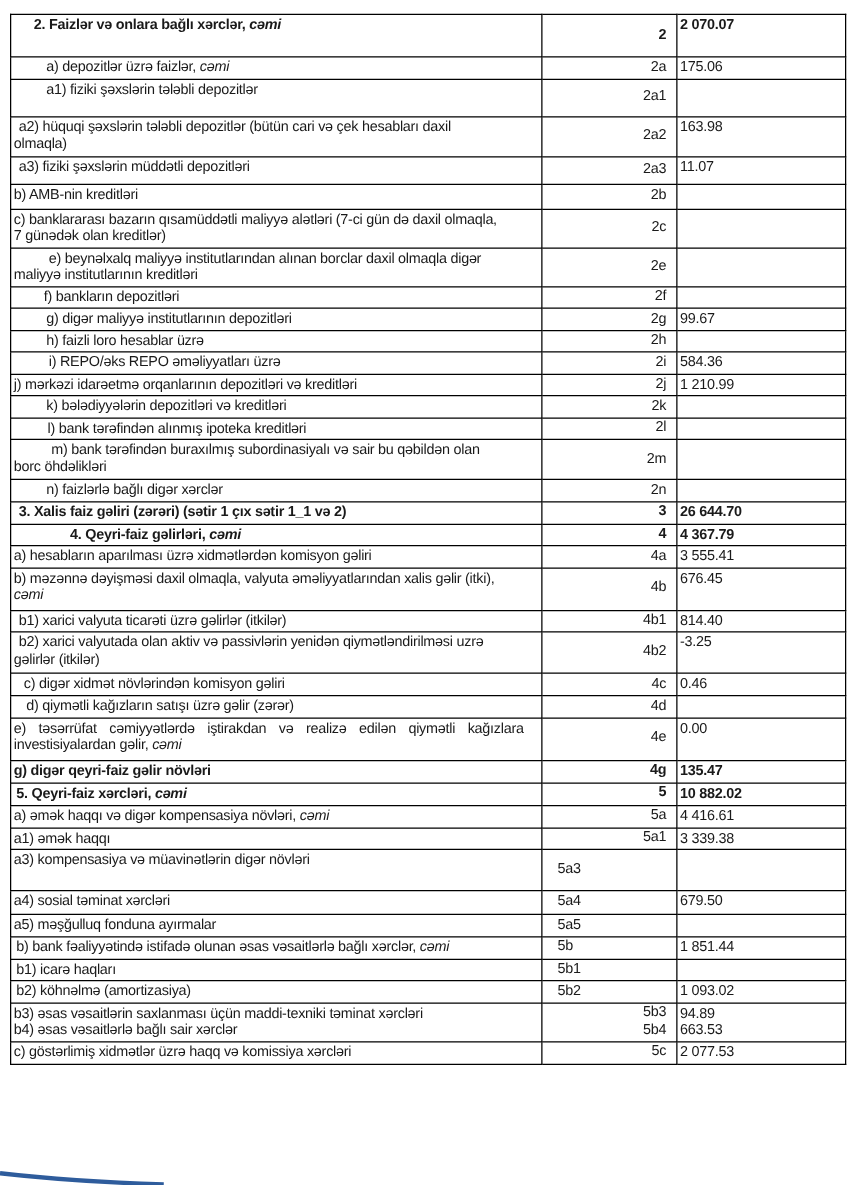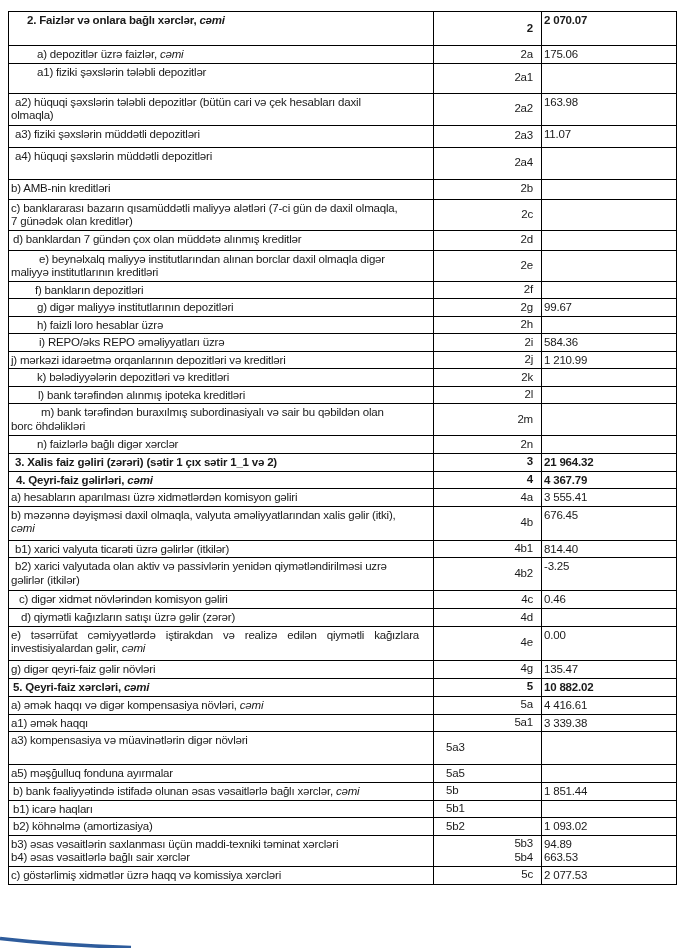--- a/index.html
+++ b/index.html
@@ -86,31 +86,20 @@
           <td class="desc">
             <div class="ln" style="text-indent: 4px;">a3) fiziki şəxslərin müddətli depozitləri</div>
           </td>
           <td class="code">
             <div class="ln">2a3</div>
           </td>
           <td class="val">
             <div class="ln">11.07</div>
           </td>
         </tr>
-        <tr style="height: 32px;">
-          <td class="desc">
-            <div class="ln" style="text-indent: 4px;">a4) hüquqi şəxslərin müddətli depozitləri</div>
-          </td>
-          <td class="code">
-            <div class="ln">2a4</div>
-          </td>
-          <td class="val">
-            <div class="ln"></div>
-          </td>
-        </tr>
         <tr style="height: 20px;">
           <td class="desc">
             <div class="ln">b) AMB-nin kreditləri</div>
           </td>
           <td class="code">
             <div class="ln">2b</div>
           </td>
           <td class="val">
             <div class="ln"></div>
           </td>
@@ -120,31 +109,20 @@
             <div class="ln">c) banklararası bazarın qısamüddətli maliyyə alətləri (7-ci gün də daxil olmaqla,</div>
             <div class="ln">7 günədək olan kreditlər)</div>
           </td>
           <td class="code">
             <div class="ln">2c</div>
           </td>
           <td class="val">
             <div class="ln"></div>
           </td>
         </tr>
-        <tr style="height: 20px;">
-          <td class="desc">
-            <div class="ln" style="text-indent: 2px;">d) banklardan 7 gündən çox olan müddətə alınmış kreditlər</div>
-          </td>
-          <td class="code">
-            <div class="ln">2d</div>
-          </td>
-          <td class="val">
-            <div class="ln"></div>
-          </td>
-        </tr>
         <tr style="height: 30px;">
           <td class="desc">
             <div class="ln" style="text-indent: 28px;">e) beynəlxalq maliyyə institutlarından alınan borclar daxil olmaqla digər</div>
             <div class="ln">maliyyə institutlarının kreditləri</div>
           </td>
           <td class="code">
             <div class="ln">2e</div>
           </td>
           <td class="val">
             <div class="ln"></div>
@@ -251,26 +229,26 @@
           </td>
         </tr>
         <tr class="bold" style="height: 18px;">
           <td class="desc">
             <div class="ln" style="text-indent: 4px;">3. Xalis faiz gəliri (zərəri) (sətir 1 çıx sətir 1_1 və 2)</div>
           </td>
           <td class="code">
             <div class="ln">3</div>
           </td>
           <td class="val">
-            <div class="ln">21 964.32</div>
+            <div class="ln">26 644.70</div>
           </td>
         </tr>
         <tr class="bold" style="height: 17px;">
           <td class="desc">
-            <div class="ln" style="text-indent: 5px;">4. Qeyri-faiz gəlirləri, <i>cəmi</i></div>
+            <div class="ln" style="text-indent: 5px; margin-left: 40px;">4. Qeyri-faiz gəlirləri, <i>cəmi</i></div>
           </td>
           <td class="code">
             <div class="ln">4</div>
           </td>
           <td class="val">
             <div class="ln">4 367.79</div>
           </td>
         </tr>
         <tr style="height: 17px;">
           <td class="desc">
@@ -345,44 +323,44 @@
             <div class="ln just">e) təsərrüfat cəmiyyətlərdə iştirakdan və realizə edilən qiymətli kağızlara</div>
             <div class="ln">investisiyalardan gəlir, <i>cəmi</i></div>
           </td>
           <td class="code">
             <div class="ln">4e</div>
           </td>
           <td class="val">
             <div class="ln">0.00</div>
           </td>
         </tr>
+        <tr style="height: 18px; font-weight: bold;">
+          <td class="desc">
+            <div class="ln">g) digər qeyri-faiz gəlir növləri</div>
+          </td>
+          <td class="code">
+            <div class="ln">4g</div>
+          </td>
+          <td class="val">
+            <div class="ln">135.47</div>
+          </td>
+        </tr>
+        <tr class="bold" style="height: 18px;">
+          <td class="desc">
+            <div class="ln" style="text-indent: 2px;">5. Qeyri-faiz xərcləri, <i>cəmi</i></div>
+          </td>
+          <td class="code">
+            <div class="ln">5</div>
+          </td>
+          <td class="val">
+            <div class="ln">10 882.02</div>
+          </td>
+        </tr>
         <tr style="height: 18px;">
           <td class="desc">
-            <div class="ln">g) digər qeyri-faiz gəlir növləri</div>
-          </td>
-          <td class="code">
-            <div class="ln">4g</div>
-          </td>
-          <td class="val">
-            <div class="ln">135.47</div>
-          </td>
-        </tr>
-        <tr class="bold" style="height: 18px;">
-          <td class="desc">
-            <div class="ln" style="text-indent: 2px;">5. Qeyri-faiz xərcləri, <i>cəmi</i></div>
-          </td>
-          <td class="code">
-            <div class="ln">5</div>
-          </td>
-          <td class="val">
-            <div class="ln">10 882.02</div>
-          </td>
-        </tr>
-        <tr style="height: 18px;">
-          <td class="desc">
             <div class="ln">a) əmək haqqı və digər kompensasiya növləri, <i>cəmi</i></div>
           </td>
           <td class="code">
             <div class="ln">5a</div>
           </td>
           <td class="val">
             <div class="ln">4 416.61</div>
           </td>
         </tr>
         <tr style="height: 17px;">
@@ -398,20 +376,31 @@
         </tr>
         <tr style="height: 33px;">
           <td class="desc">
             <div class="ln">a3) kompensasiya və müavinətlərin digər növləri</div>
           </td>
           <td class="code cleft">
             <div class="ln">5a3</div>
           </td>
           <td class="val">
             <div class="ln"></div>
+          </td>
+        </tr>
+        <tr style="height: 19px;">
+          <td class="desc">
+            <div class="ln">a4) sosial təminat xərcləri</div>
+          </td>
+          <td class="code cleft">
+            <div class="ln">5a4</div>
+          </td>
+          <td class="val">
+            <div class="ln">679.50</div>
           </td>
         </tr>
         <tr style="height: 17px;">
           <td class="desc">
             <div class="ln">a5) məşğulluq fonduna ayırmalar</div>
           </td>
           <td class="code cleft">
             <div class="ln">5a5</div>
           </td>
           <td class="val">

